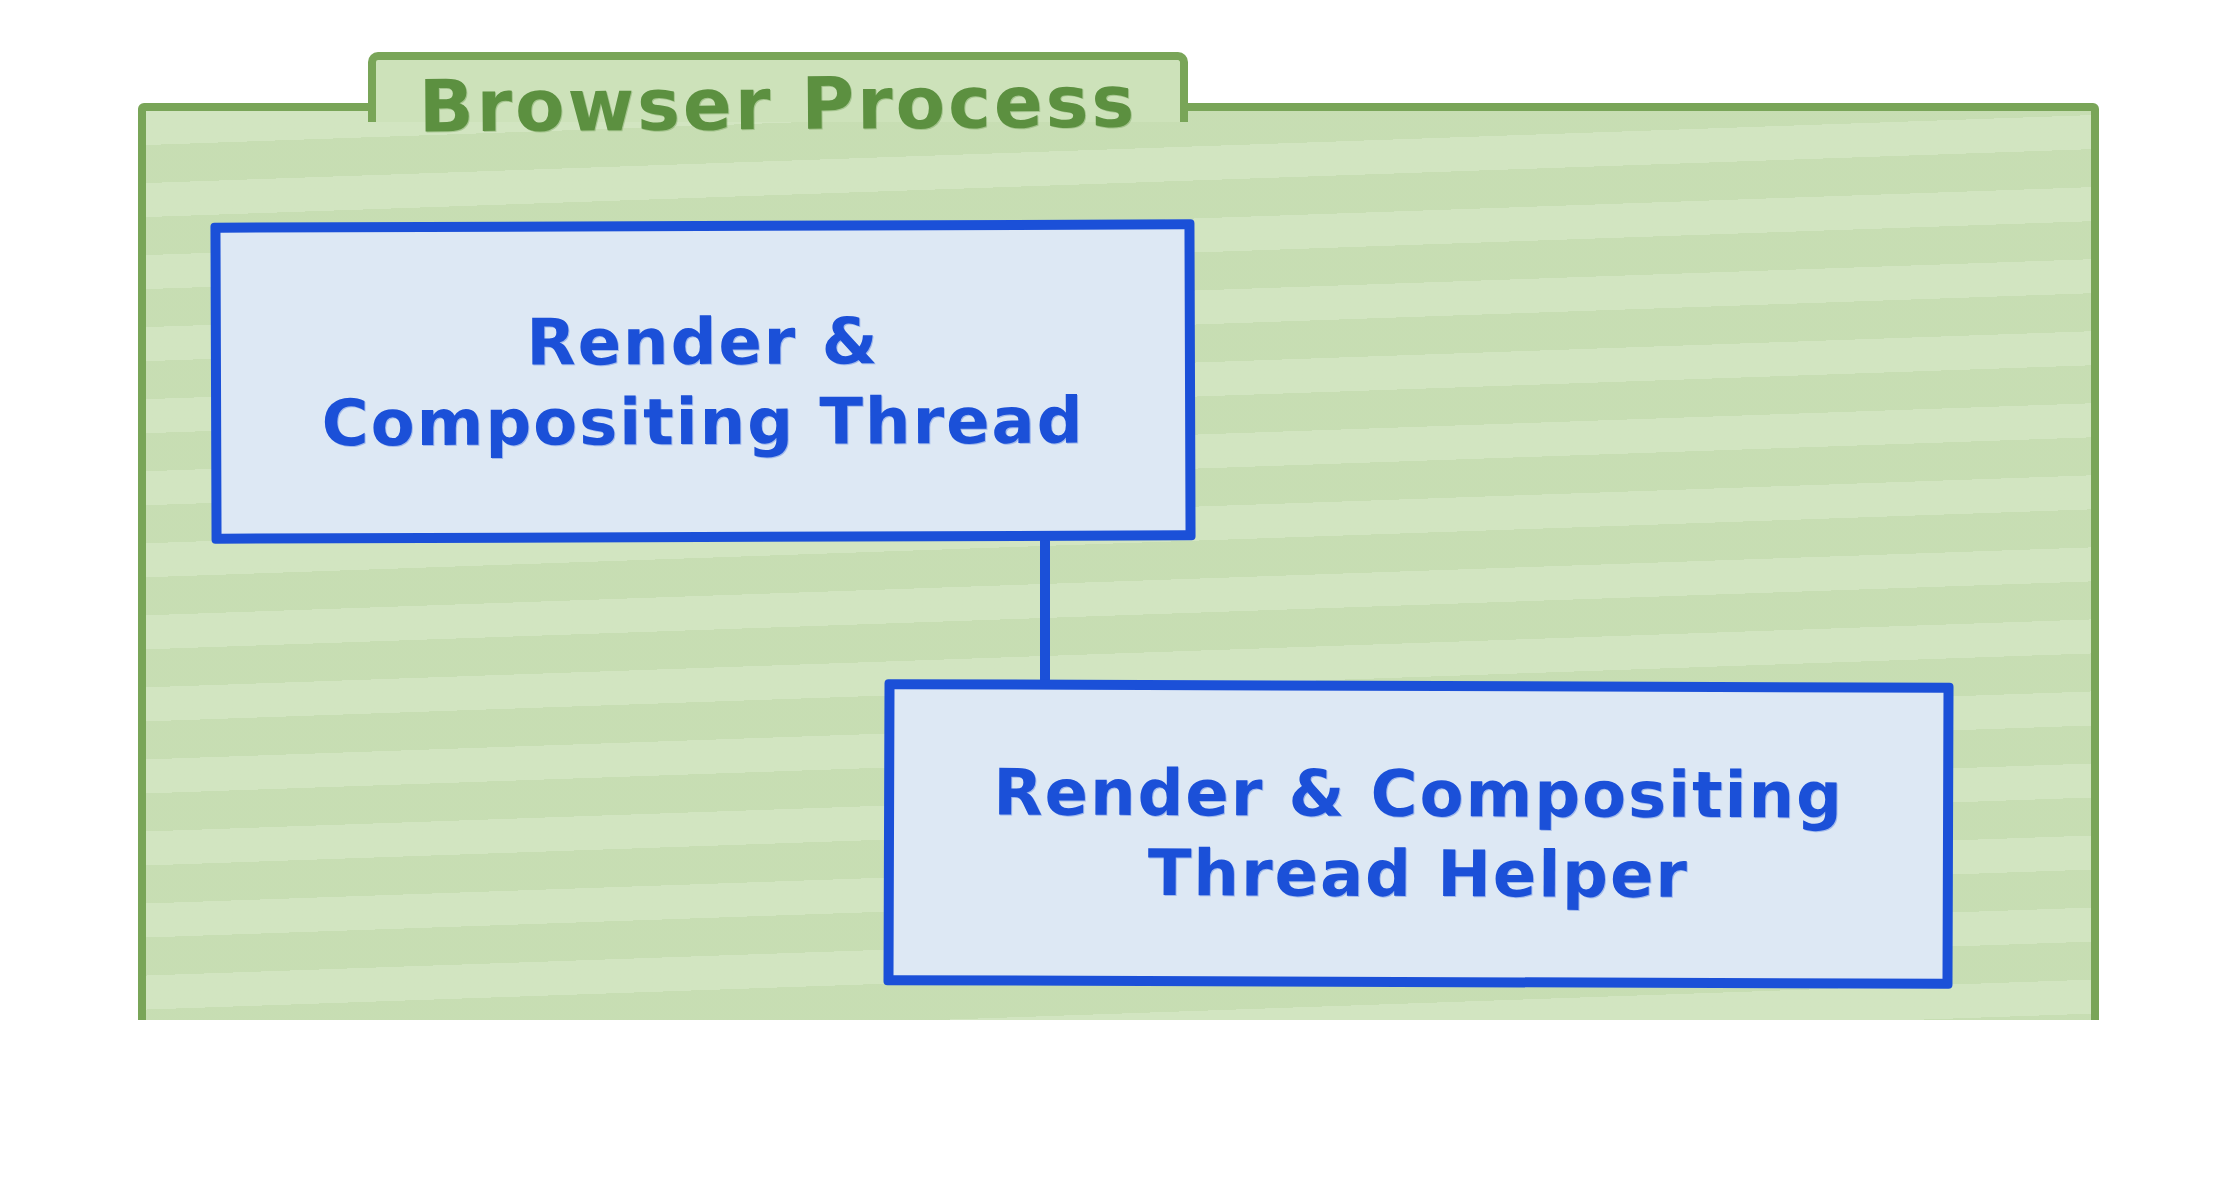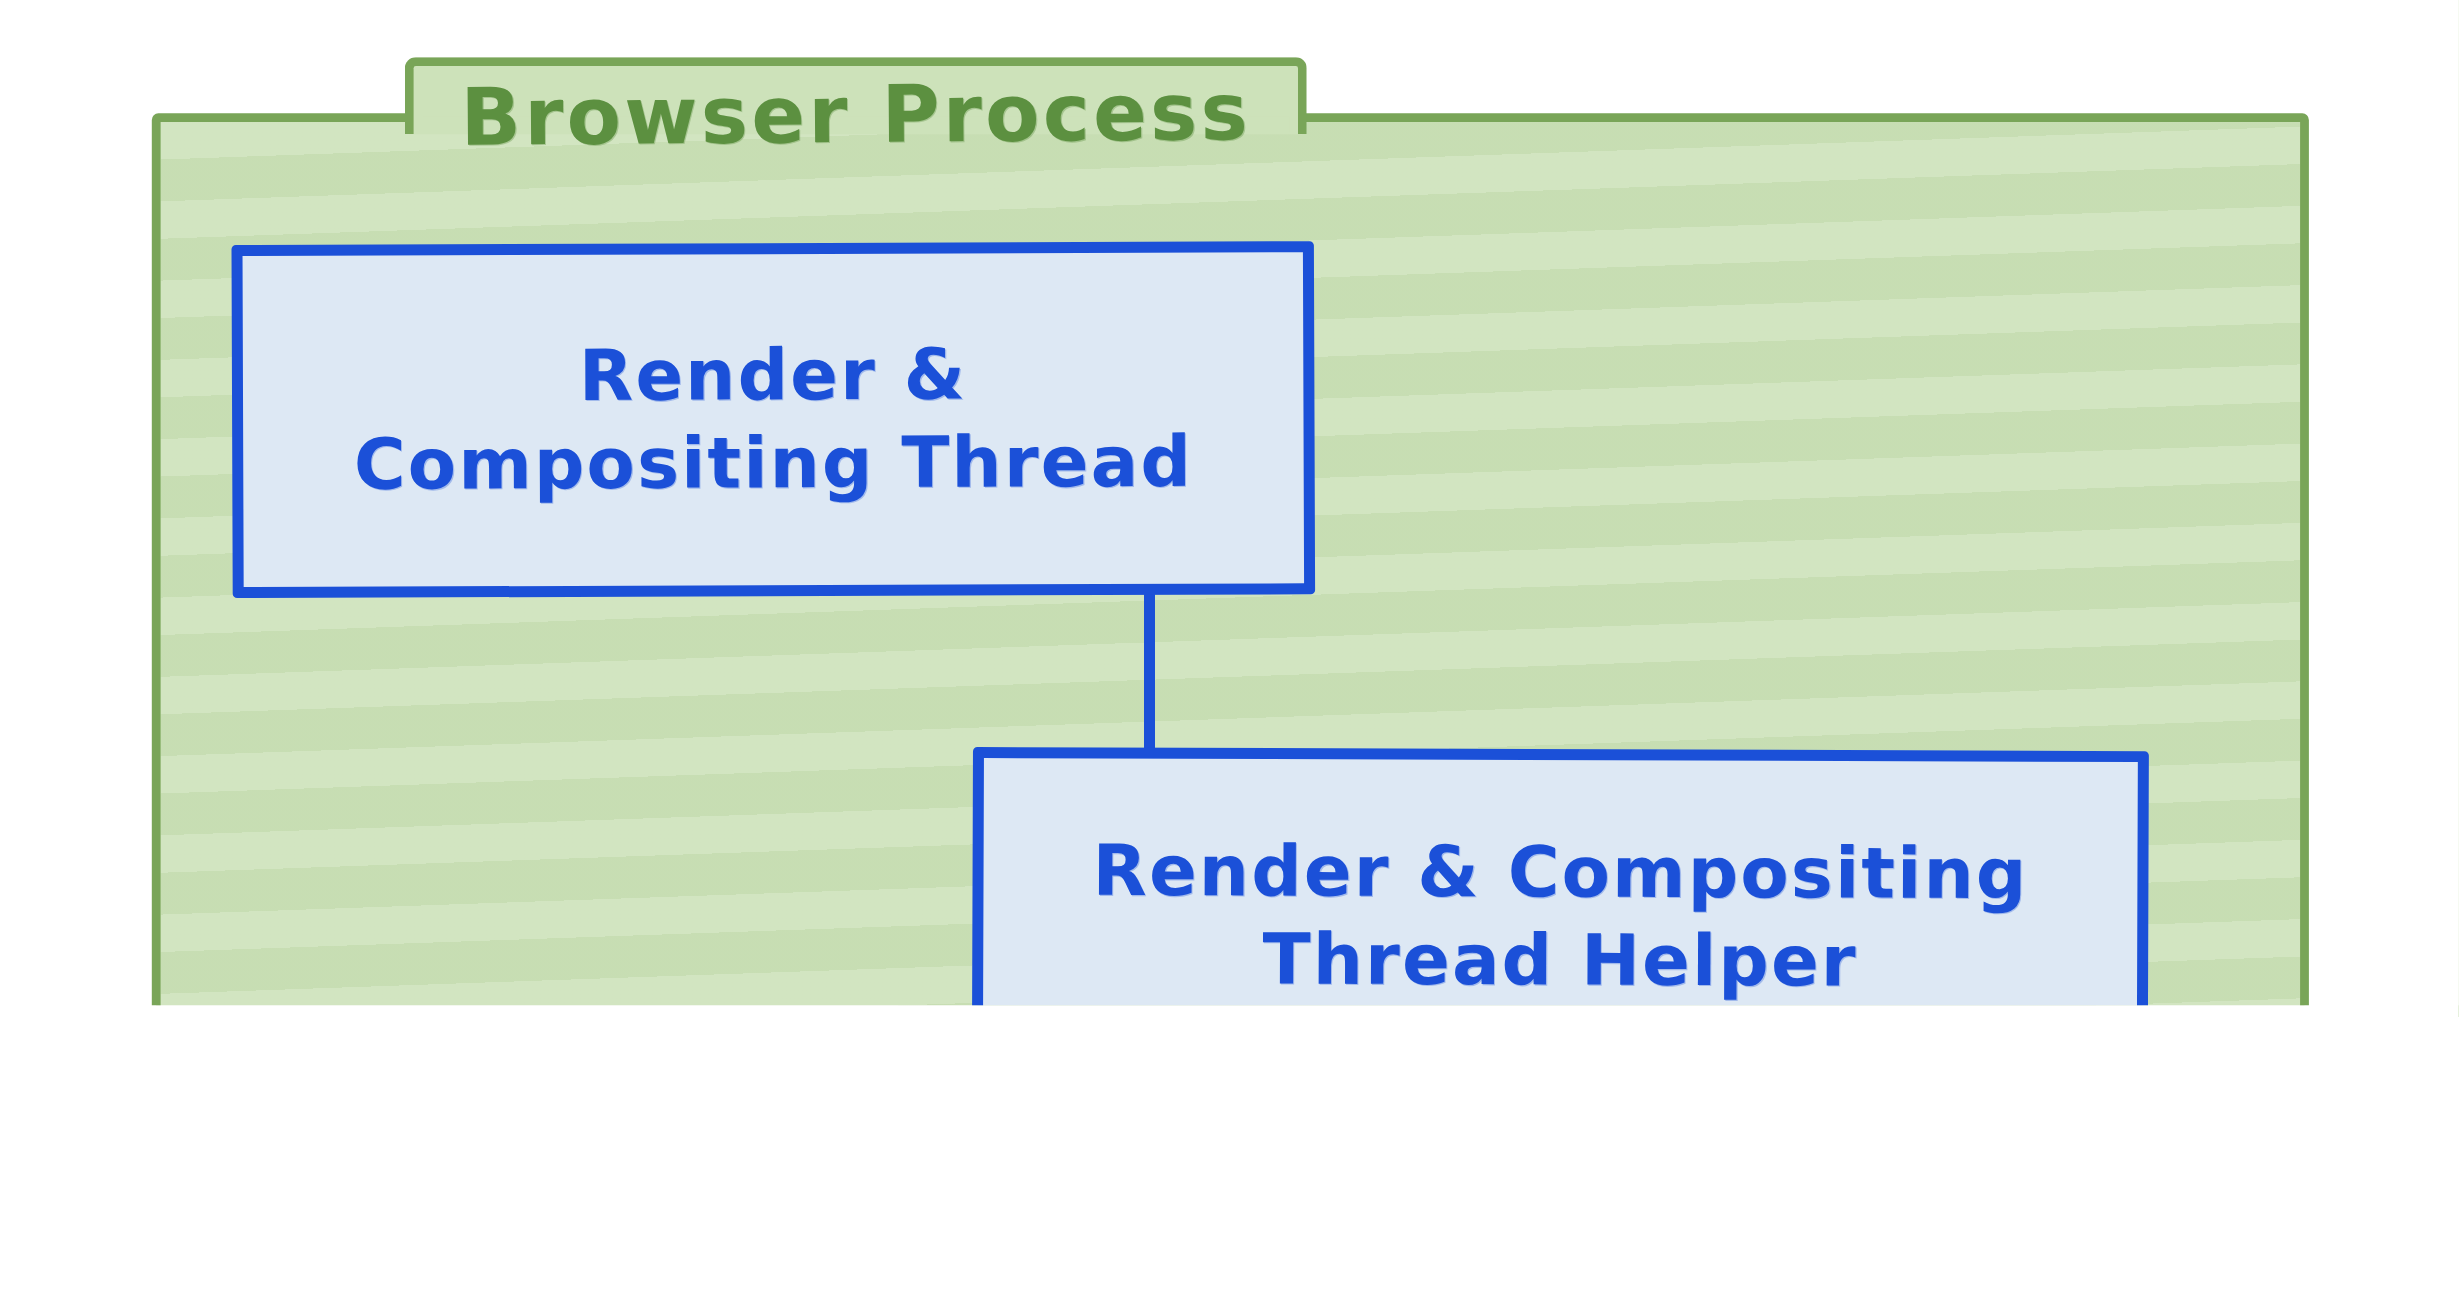--- a/index.html
+++ b/index.html
@@ -4,21 +4,21 @@
 <style>
   html, body {
     margin: 0;
     padding: 0;
     background: #ffffff;
     font-family: "DejaVu Sans", "Liberation Sans", sans-serif;
   }
   .canvas {
     position: relative;
     width: 2235px;
-    height: 914px;
+    height: 1020px;
     background: #ffffff;
     overflow: hidden;
   }
 
   
   .process-body {
     position: absolute;
     left: 138px;
     top: 103px;
     width: 1961px;

